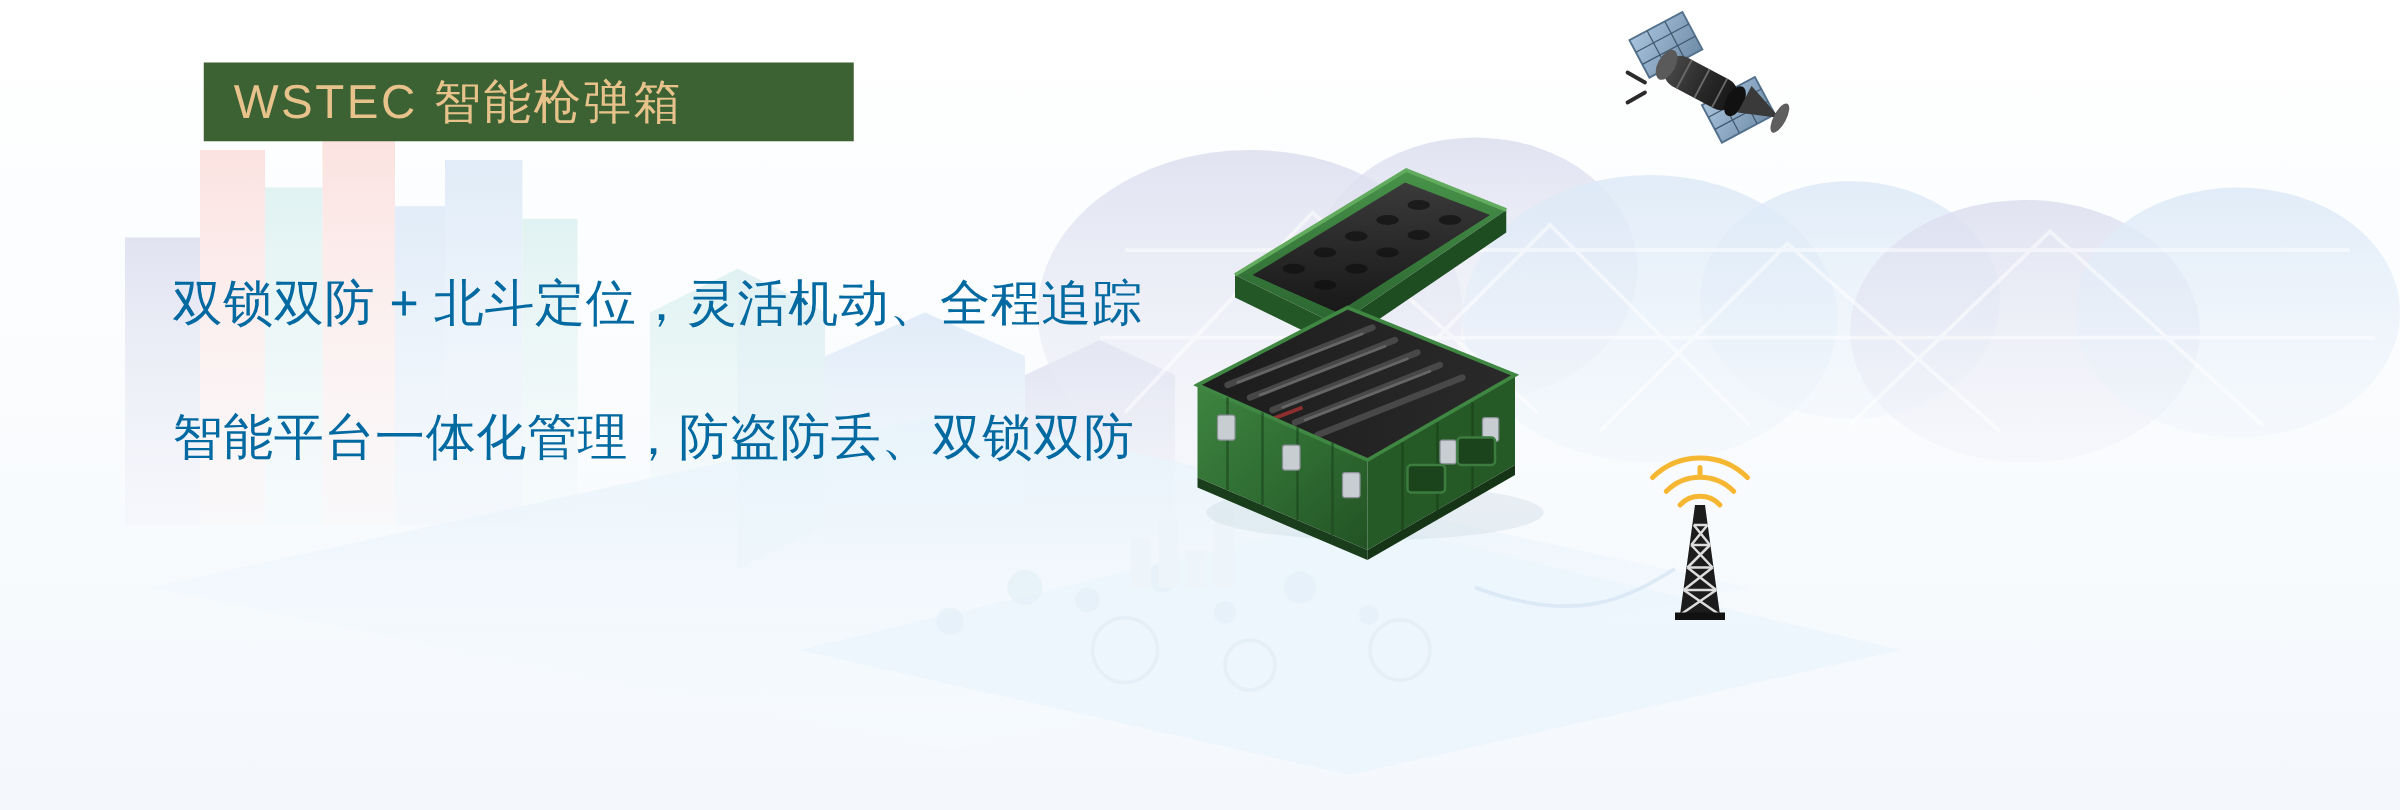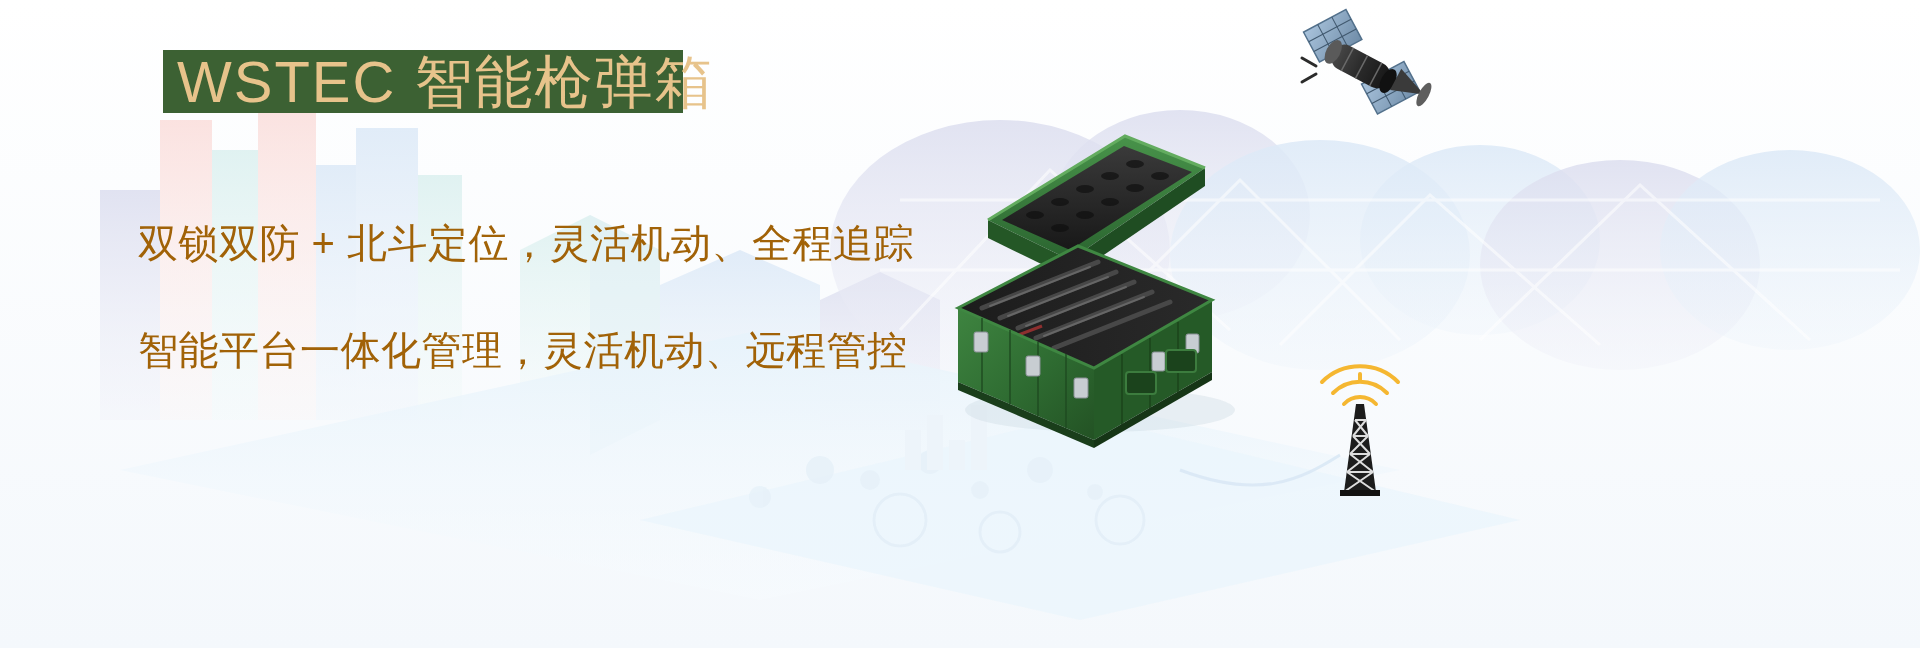--- a/index.html
+++ b/index.html
@@ -32,37 +32,37 @@
     left: 163px;
     top: 50px;
     width: 520px;
     height: 63px;
     background: #3C6133;
     display: flex;
     align-items: center;
   }
   #title-text {
     color: #E7C38B;
-    font-size: 58px;
+    font-size: 38px;
     line-height: 1;
     letter-spacing: 2px;
-    padding-left: 14px;
+    padding-left: 24px;
     white-space: nowrap;
     font-weight: 400;
   }
 
   
   #features {
     position: absolute;
     left: 138px;
     top: 190px;
     width: 820px;
   }
   .feature-line {
-    color: #a16207;
+    color: #0369a1;
     font-size: 40px;
     line-height: 107px;
     white-space: nowrap;
     font-weight: 400;
     letter-spacing: 0.5px;
   }
 
   
   #product {
     position: absolute;
@@ -186,21 +186,21 @@
       </g>
     </svg>
   </div>
 
   <div id="title-bar">
     <div id="title-text">WSTEC 智能枪弹箱</div>
   </div>
 
   <div id="features">
     <div class="feature-line">双锁双防 + 北斗定位，灵活机动、全程追踪</div>
-    <div class="feature-line">智能平台一体化管理，灵活机动、远程管控</div>
+    <div class="feature-line">智能平台一体化管理，防盗防丢、双锁双防</div>
   </div>
 
   <div id="product">
     <svg viewBox="0 0 330 360">
       <defs>
         <linearGradient id="caseGreen" x1="0" y1="0" x2="1" y2="1">
           <stop offset="0%" stop-color="#3E8440"></stop>
           <stop offset="55%" stop-color="#2E6B31"></stop>
           <stop offset="100%" stop-color="#235224"></stop>
         </linearGradient>

